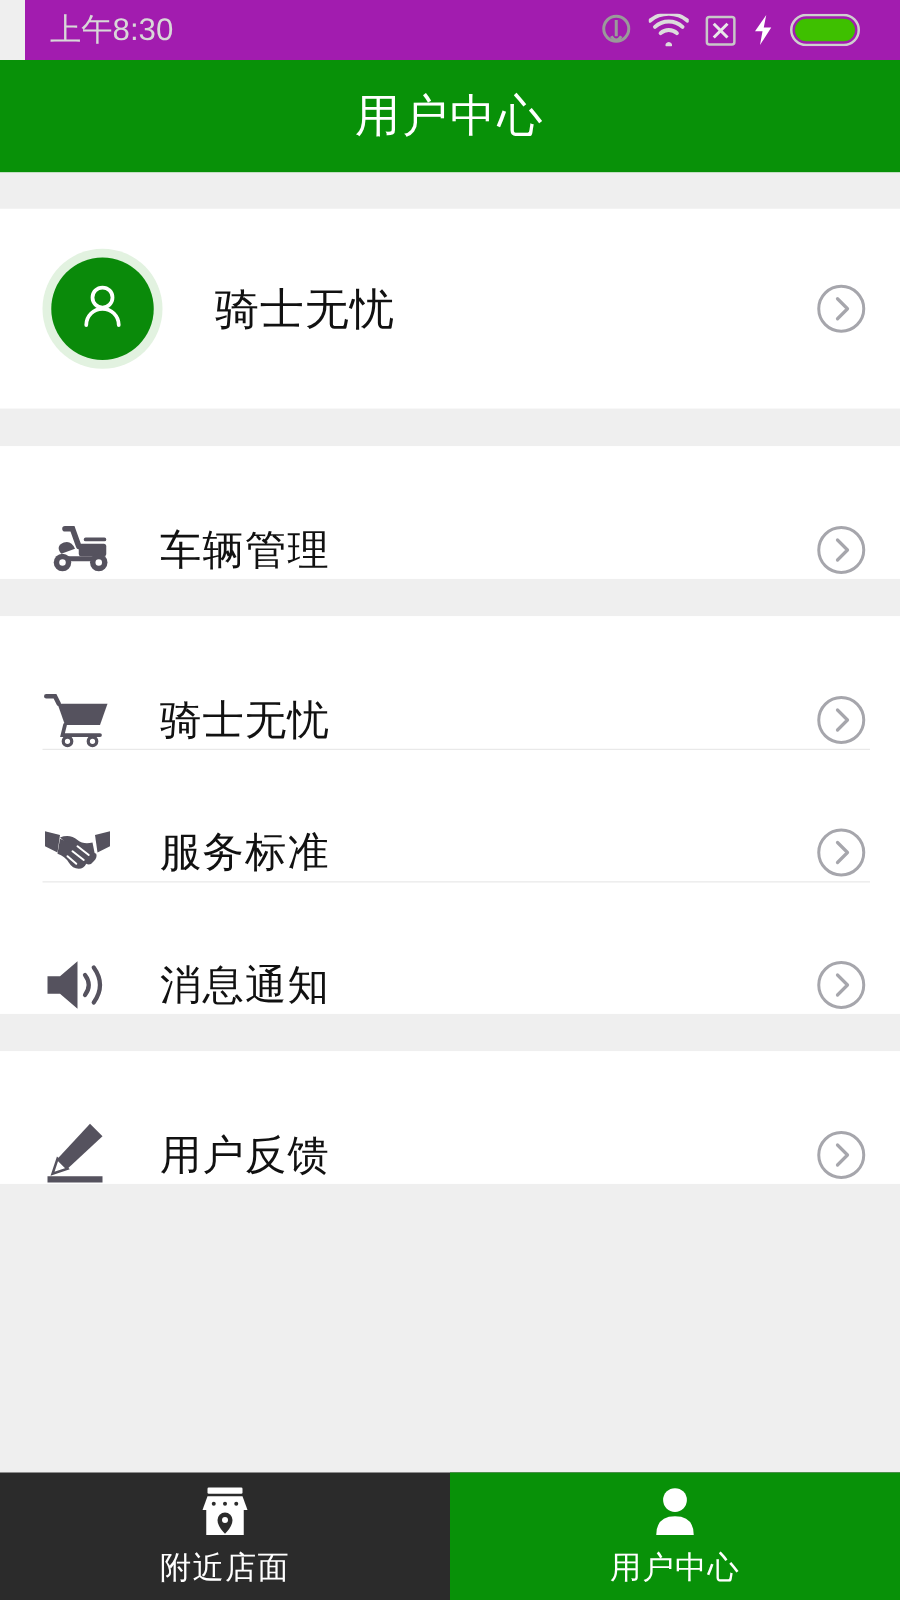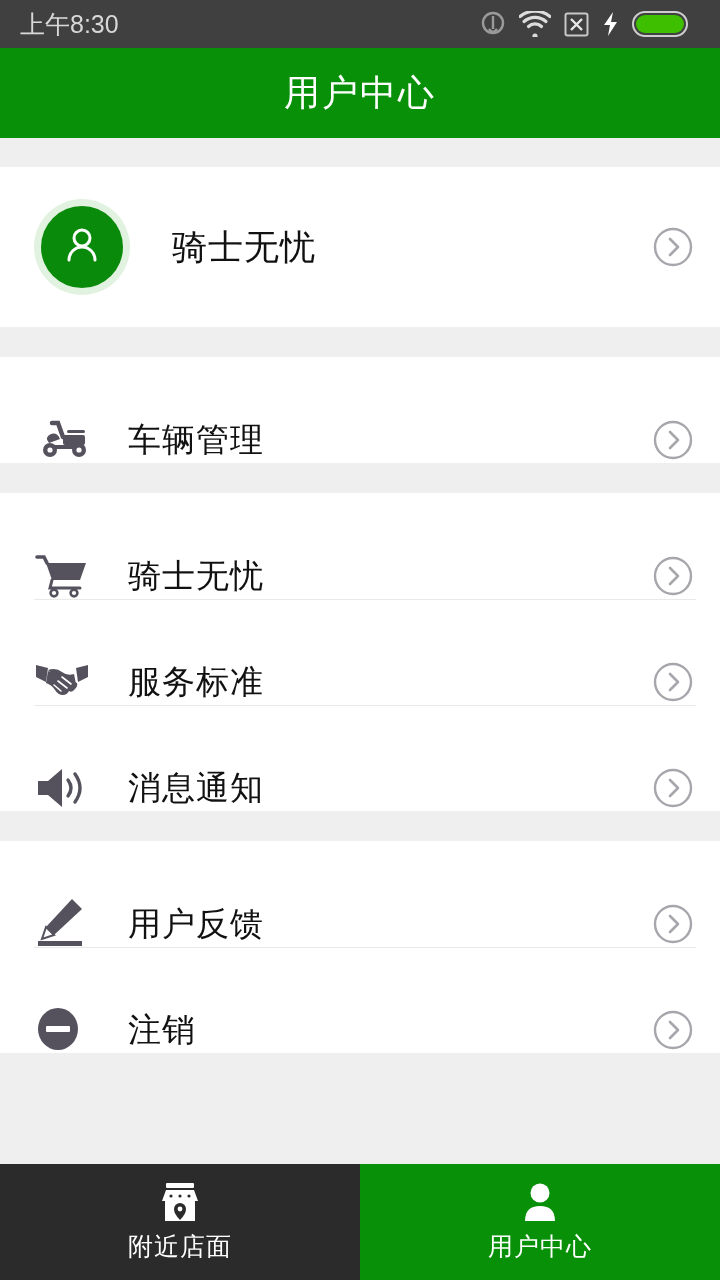--- a/index.html
+++ b/index.html
@@ -15,26 +15,27 @@
     width: 720px;
     height: 1280px;
     background: #efefef;
     display: flex;
     flex-direction: column;
   }
 
   
   .statusbar {
     height: 48px;
-    background: #404040;
+    background: #a21caf;
     display: flex;
     align-items: center;
     justify-content: space-between;
     padding: 0 32px 0 20px;
     flex: 0 0 auto;
+    margin-left: 20px;
   }
   .status-time {
     color: #d8d8d8;
     font-size: 25px;
     letter-spacing: 0px;
     line-height: 48px;
   }
   .status-icons {
     display: flex;
     align-items: center;
@@ -146,21 +147,21 @@
     font-size: 35px;
     color: #111111;
     padding-left: 42px;
     letter-spacing: 1px;
   }
 
   .filler { flex: 1 1 auto; background: #efefef; }
 
   
   .bottomnav {
-    height: 116px;
+    height: 102px;
     display: flex;
     flex: 0 0 auto;
     background: #2b2b2b;
   }
   .navitem {
     flex: 1 1 0;
     display: flex;
     flex-direction: column;
     align-items: center;
     justify-content: center;
@@ -350,35 +351,20 @@
         </div>
         <div class="row-label">用户反馈</div>
         <div class="row-chevron">
           <svg width="42" height="42" viewBox="0 0 42 42">
             <circle cx="21" cy="21" r="18" fill="none" stroke="#a6a6ac" stroke-width="2.4"></circle>
             <path d="M18 13 L26 21 L18 29" fill="none" stroke="#a6a6ac" stroke-width="2.6" stroke-linecap="round" stroke-linejoin="round"></path>
           </svg>
         </div>
       </div>
 
-      <div class="row">
-        <div class="row-icon">
-          <svg width="52" height="48" viewBox="0 0 52 48">
-            <ellipse cx="24" cy="24" rx="20" ry="21" fill="#55525e"></ellipse>
-            <rect x="12" y="21" width="24" height="6" rx="1" fill="#ffffff"></rect>
-          </svg>
-        </div>
-        <div class="row-label">注销</div>
-        <div class="row-chevron">
-          <svg width="42" height="42" viewBox="0 0 42 42">
-            <circle cx="21" cy="21" r="18" fill="none" stroke="#a6a6ac" stroke-width="2.4"></circle>
-            <path d="M18 13 L26 21 L18 29" fill="none" stroke="#a6a6ac" stroke-width="2.6" stroke-linecap="round" stroke-linejoin="round"></path>
-          </svg>
-        </div>
-      </div>
 
     </div>
 
     <div class="filler"></div>
   </div>
 
   <div class="bottomnav">
 
     <div class="navitem">
       <span>

